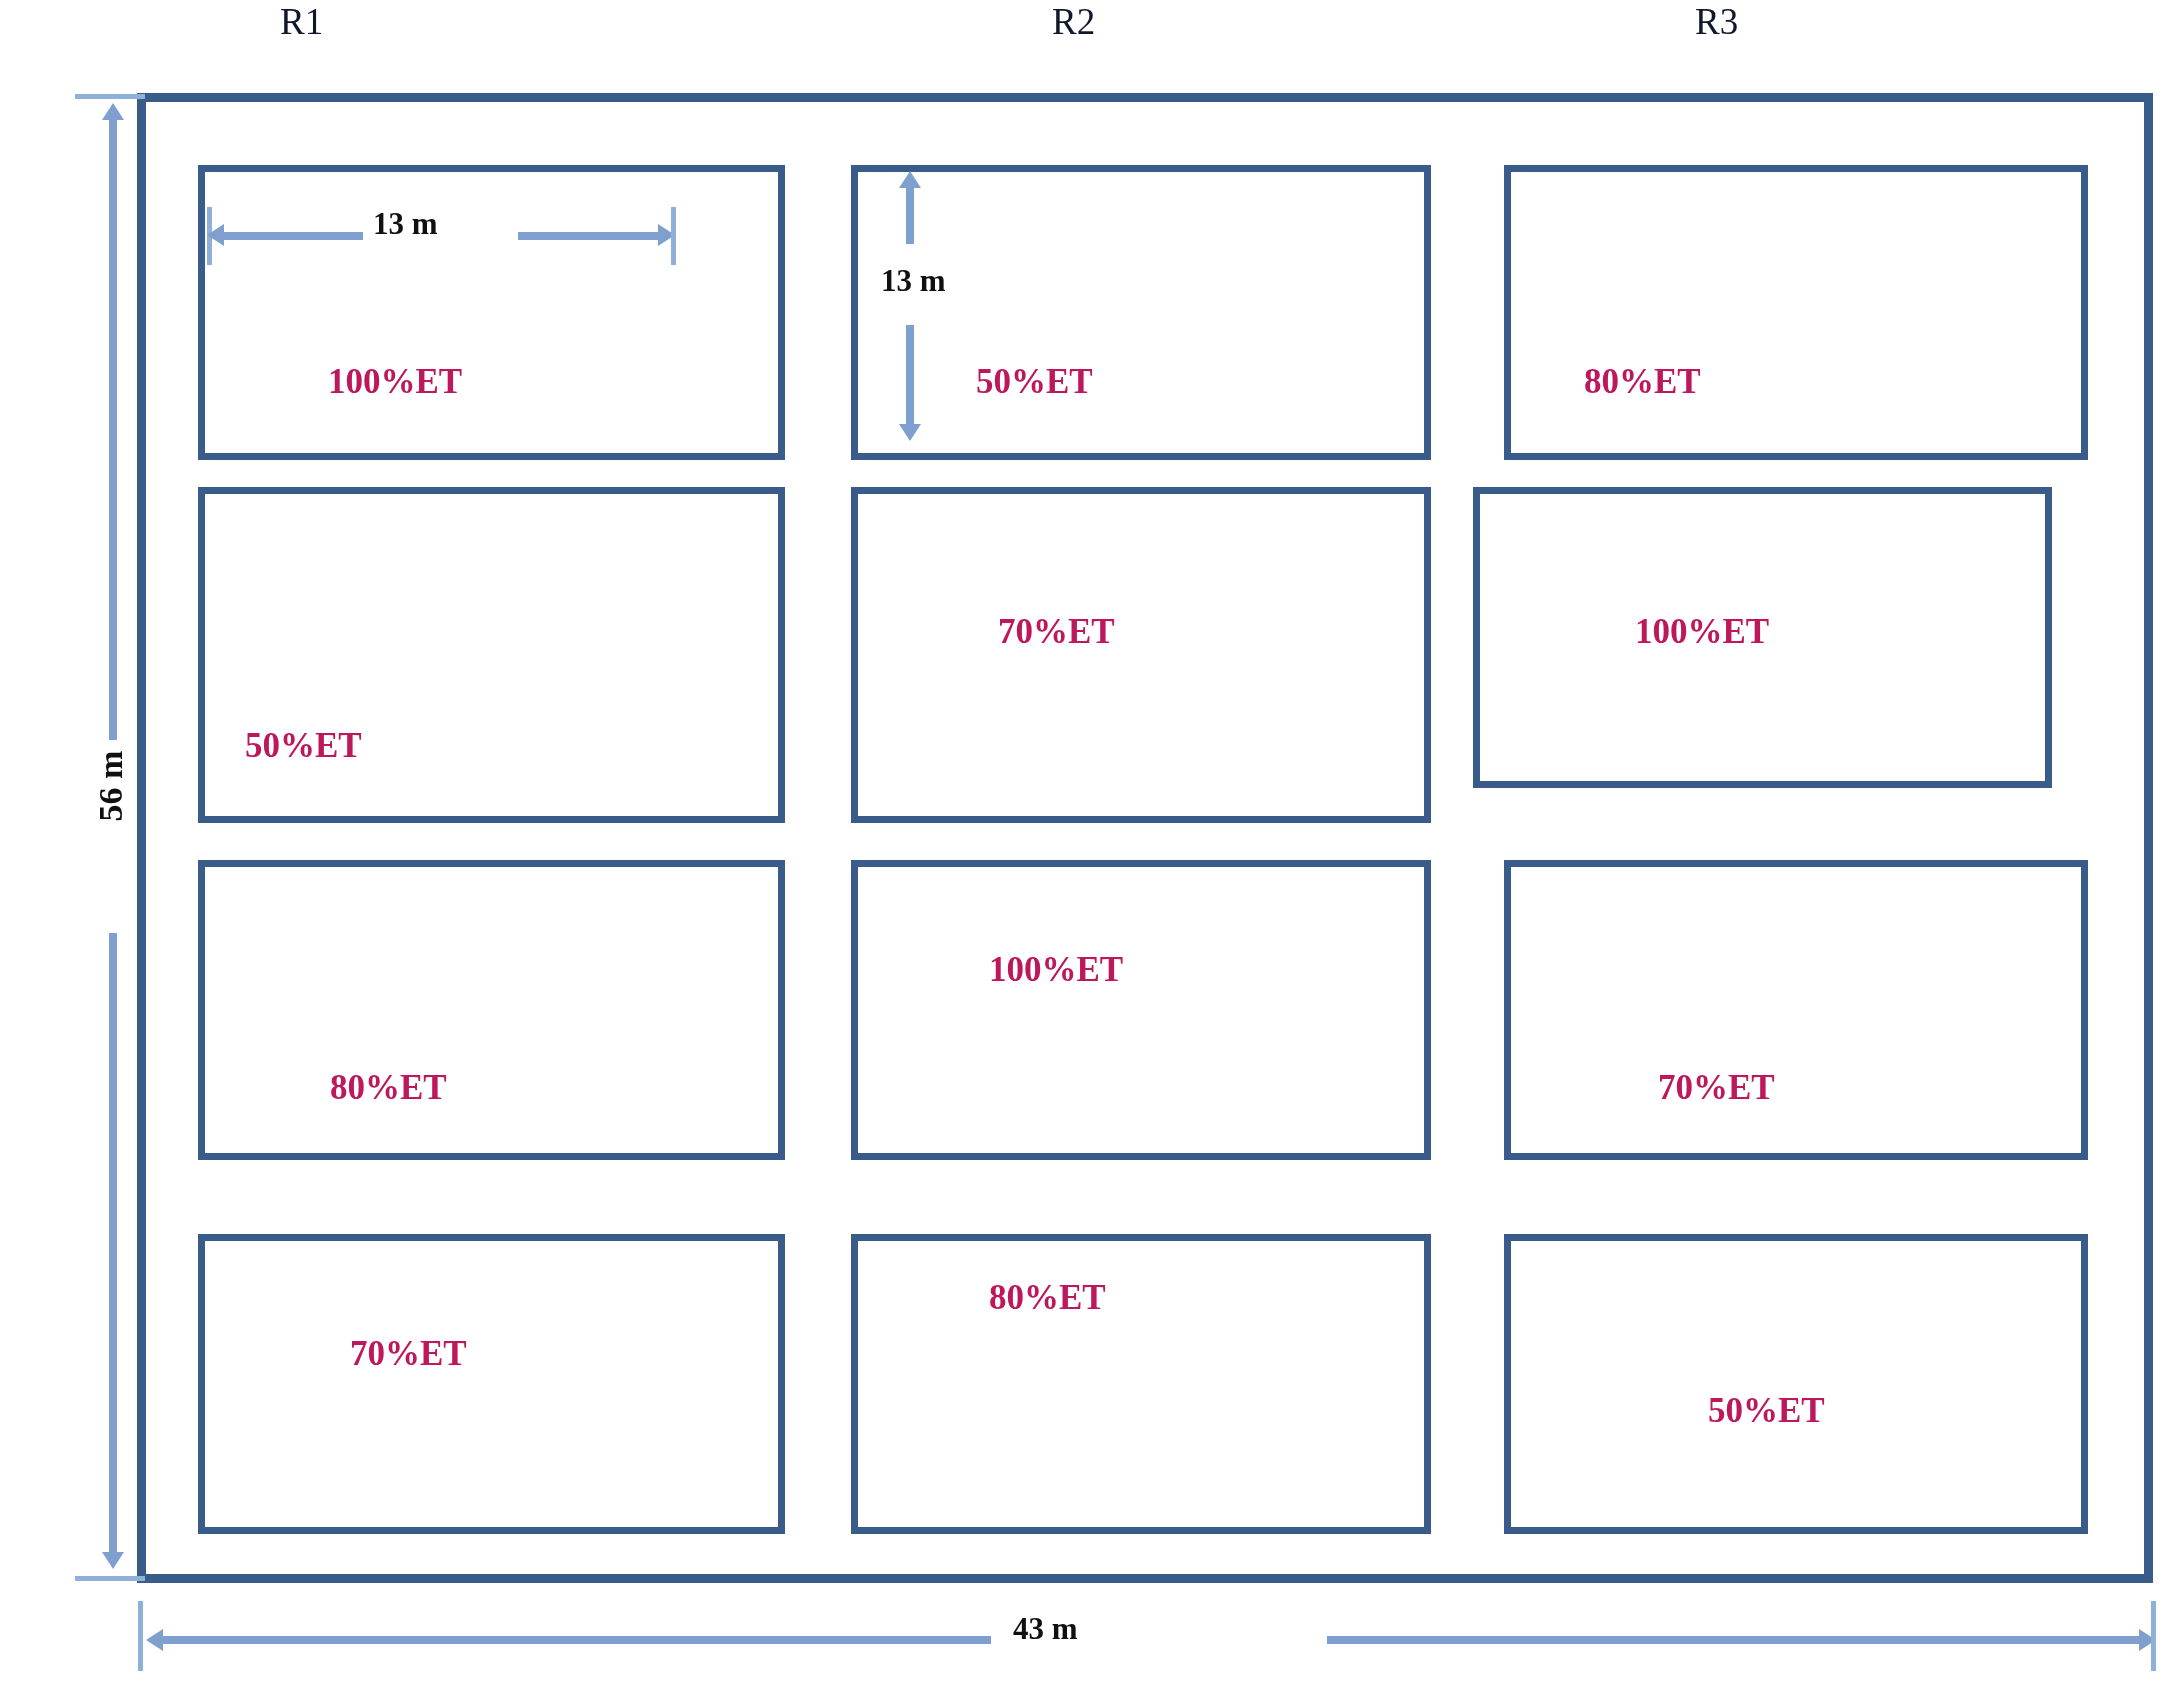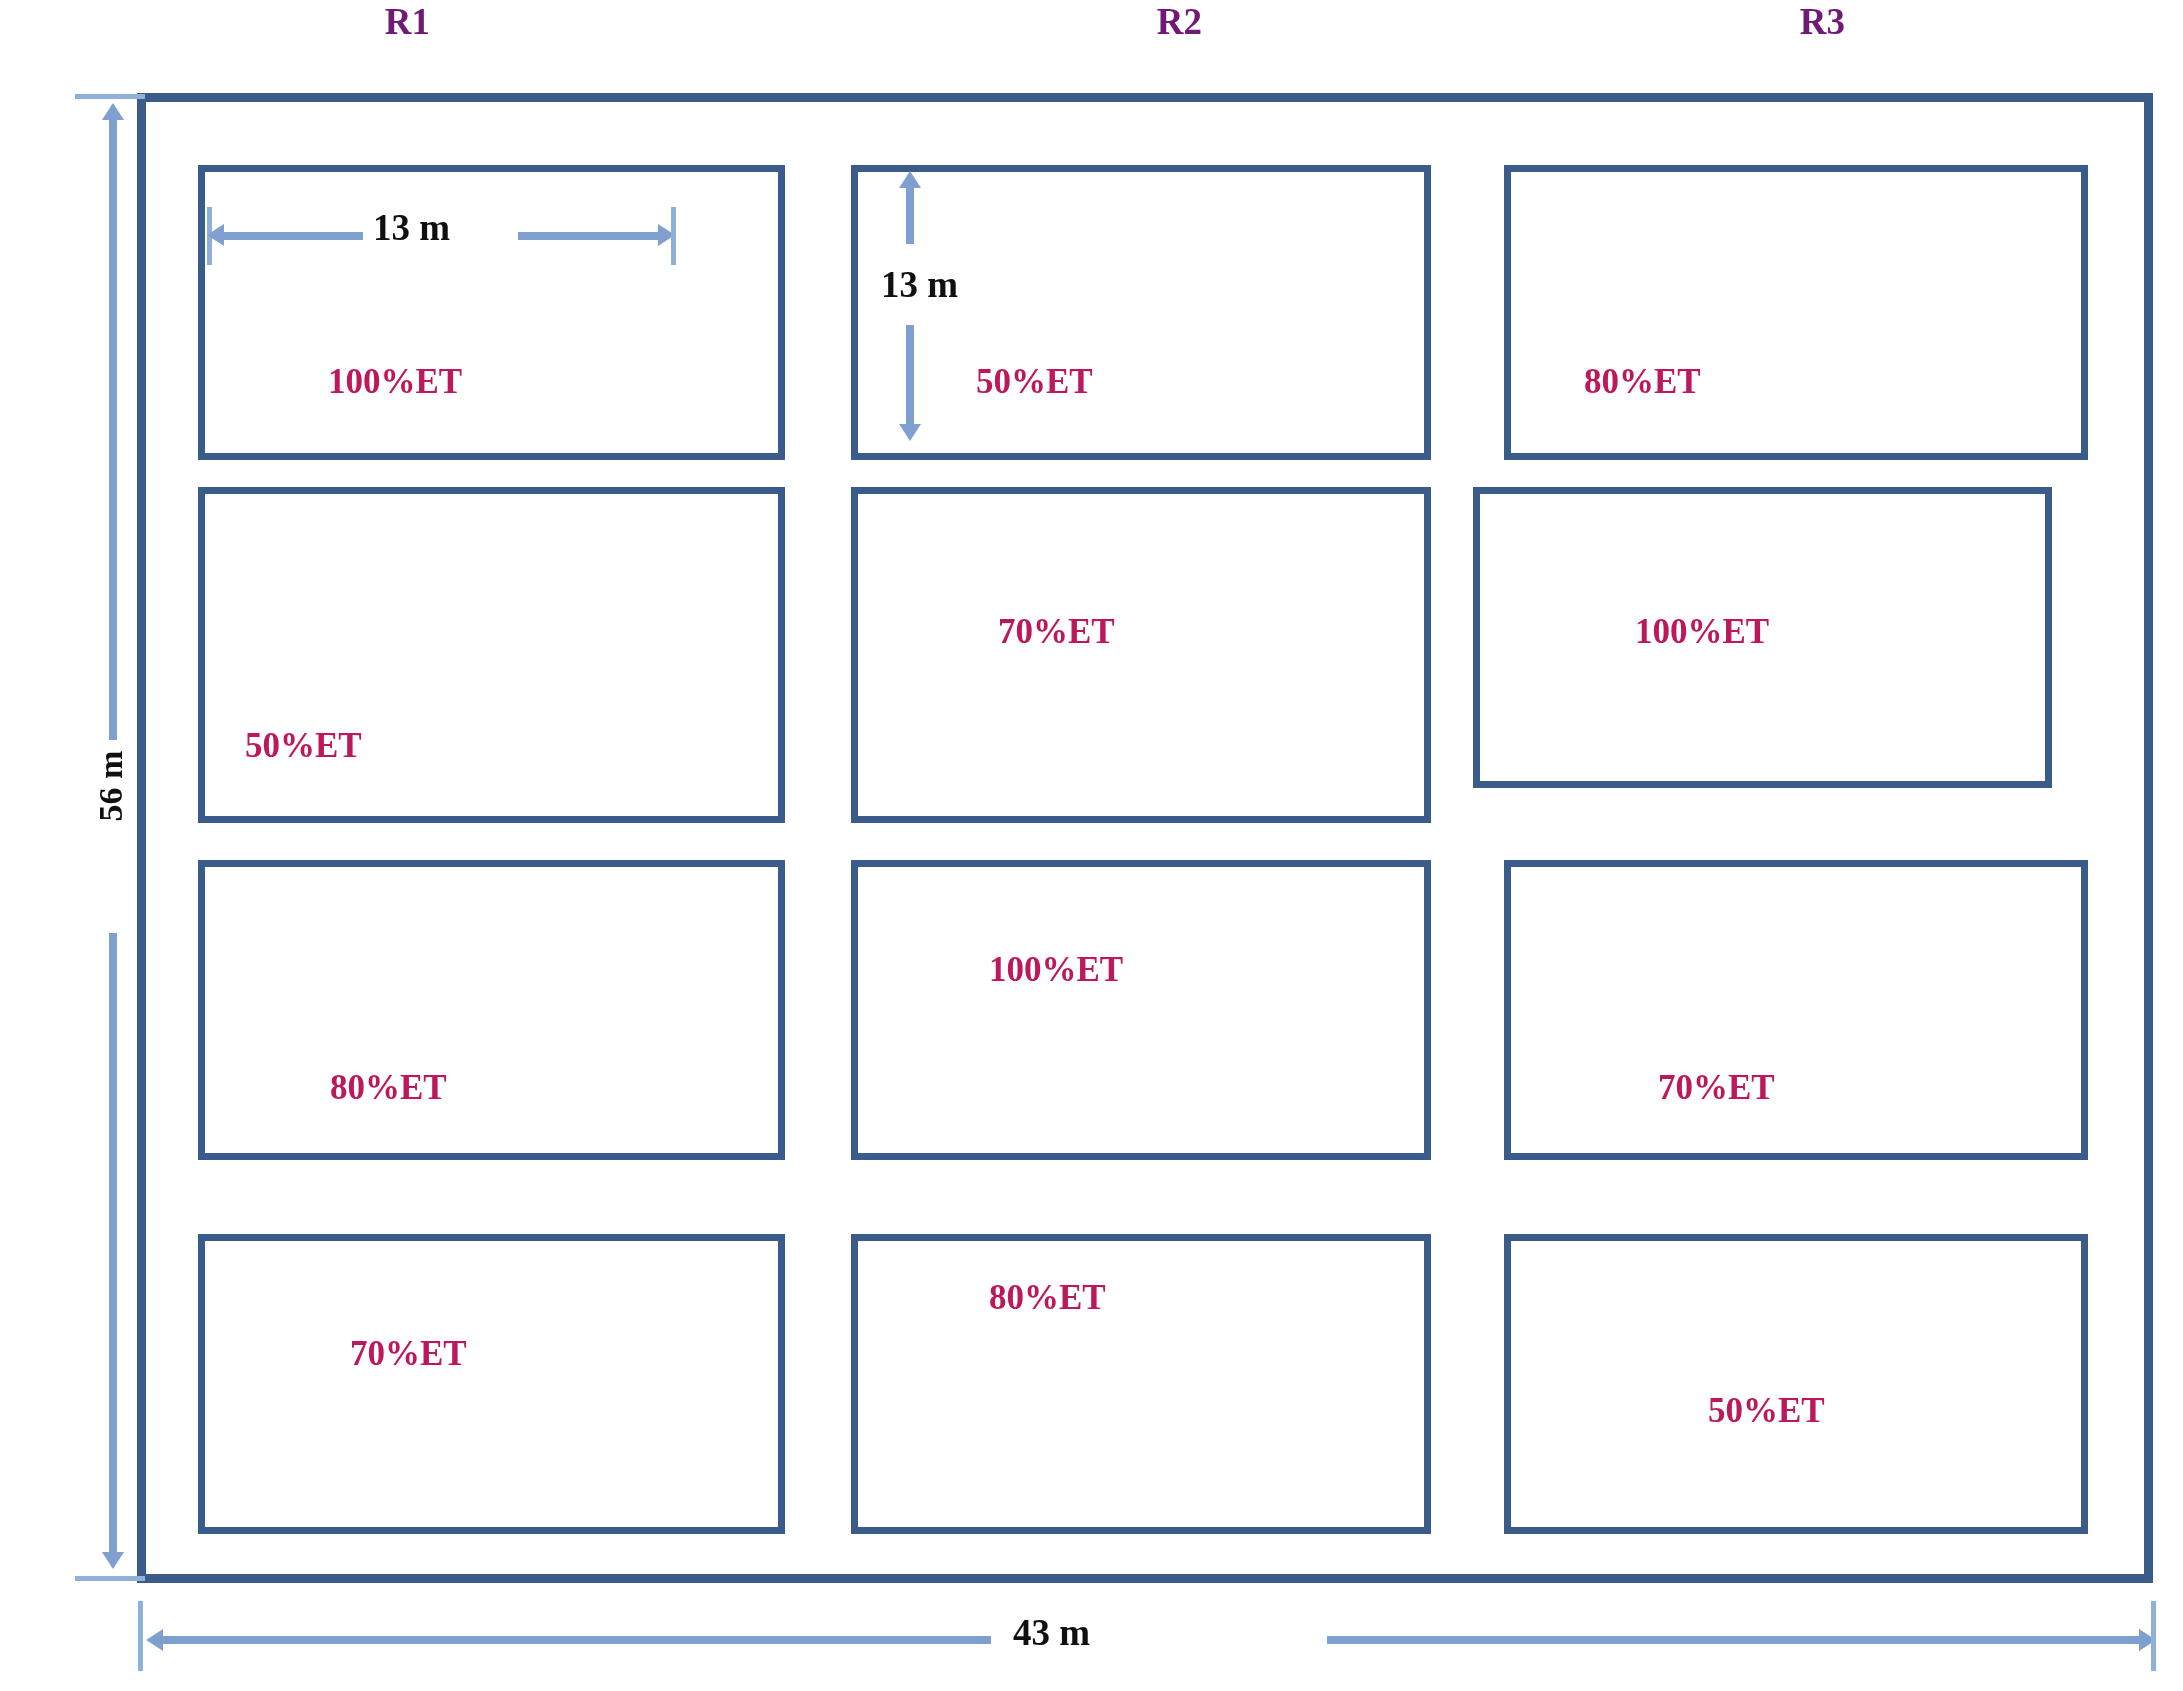--- a/index.html
+++ b/index.html
@@ -3,22 +3,22 @@
 <meta charset="utf-8">
 <style>
   html,body{margin:0;padding:0;background:#ffffff;}
   body{width:2183px;height:1692px;position:relative;
        font-family:"Liberation Serif","DejaVu Serif",serif;
        -webkit-font-smoothing:antialiased;}
 
   #stage{position:absolute;left:0;top:0;width:2183px;height:1692px;overflow:hidden;}
 
   
-  .col-head{position:absolute;font-weight:bold;font-size:37px;color:#701a75;
-            text-align:right;white-space:nowrap;}
+  .col-head{position:absolute;font-weight:normal;font-size:37px;color:#0f172a;
+            text-align:left;white-space:nowrap;}
 
   
   #field-frame{position:absolute;left:137px;top:93px;width:2016px;height:1490px;
                border:9.3px solid #3a5c8a;box-sizing:border-box;background:#ffffff;}
 
   
   .plot{position:absolute;border:7.3px solid #3a5c8a;box-sizing:border-box;
         background:#ffffff;}
   .plot-label{position:absolute;font-weight:bold;font-size:35px;color:#be185d;
               white-space:nowrap;}
@@ -28,21 +28,21 @@
   .arr-line-v{position:absolute;width:8.3px;background:#7fa0ce;}
   .arr-head{position:absolute;width:0;height:0;}
   .head-left{border-top:11.4px solid transparent;border-bottom:11.4px solid transparent;
              border-right:17.6px solid #7fa0ce;}
   .head-right{border-top:11.4px solid transparent;border-bottom:11.4px solid transparent;
               border-left:17.6px solid #7fa0ce;}
   .head-up{border-left:11.4px solid transparent;border-right:11.4px solid transparent;
            border-bottom:17.6px solid #7fa0ce;}
   .head-down{border-left:11.4px solid transparent;border-right:11.4px solid transparent;
              border-top:17.6px solid #7fa0ce;}
-  .dim-label{position:absolute;font-weight:bold;font-size:37px;color:#101010;
+  .dim-label{position:absolute;font-weight:bold;font-size:31px;color:#101010;
              white-space:nowrap;}
 
   
   .ext-tick-h{position:absolute;height:5.2px;background:#8fb0d8;}
   .ext-tick-v{position:absolute;width:5.2px;background:#8fb0d8;}
 
   
   #height-dim-label{position:absolute;transform:rotate(-90deg);
                     transform-origin:center center;font-weight:bold;font-size:34px;
                     color:#101010;white-space:nowrap;}

